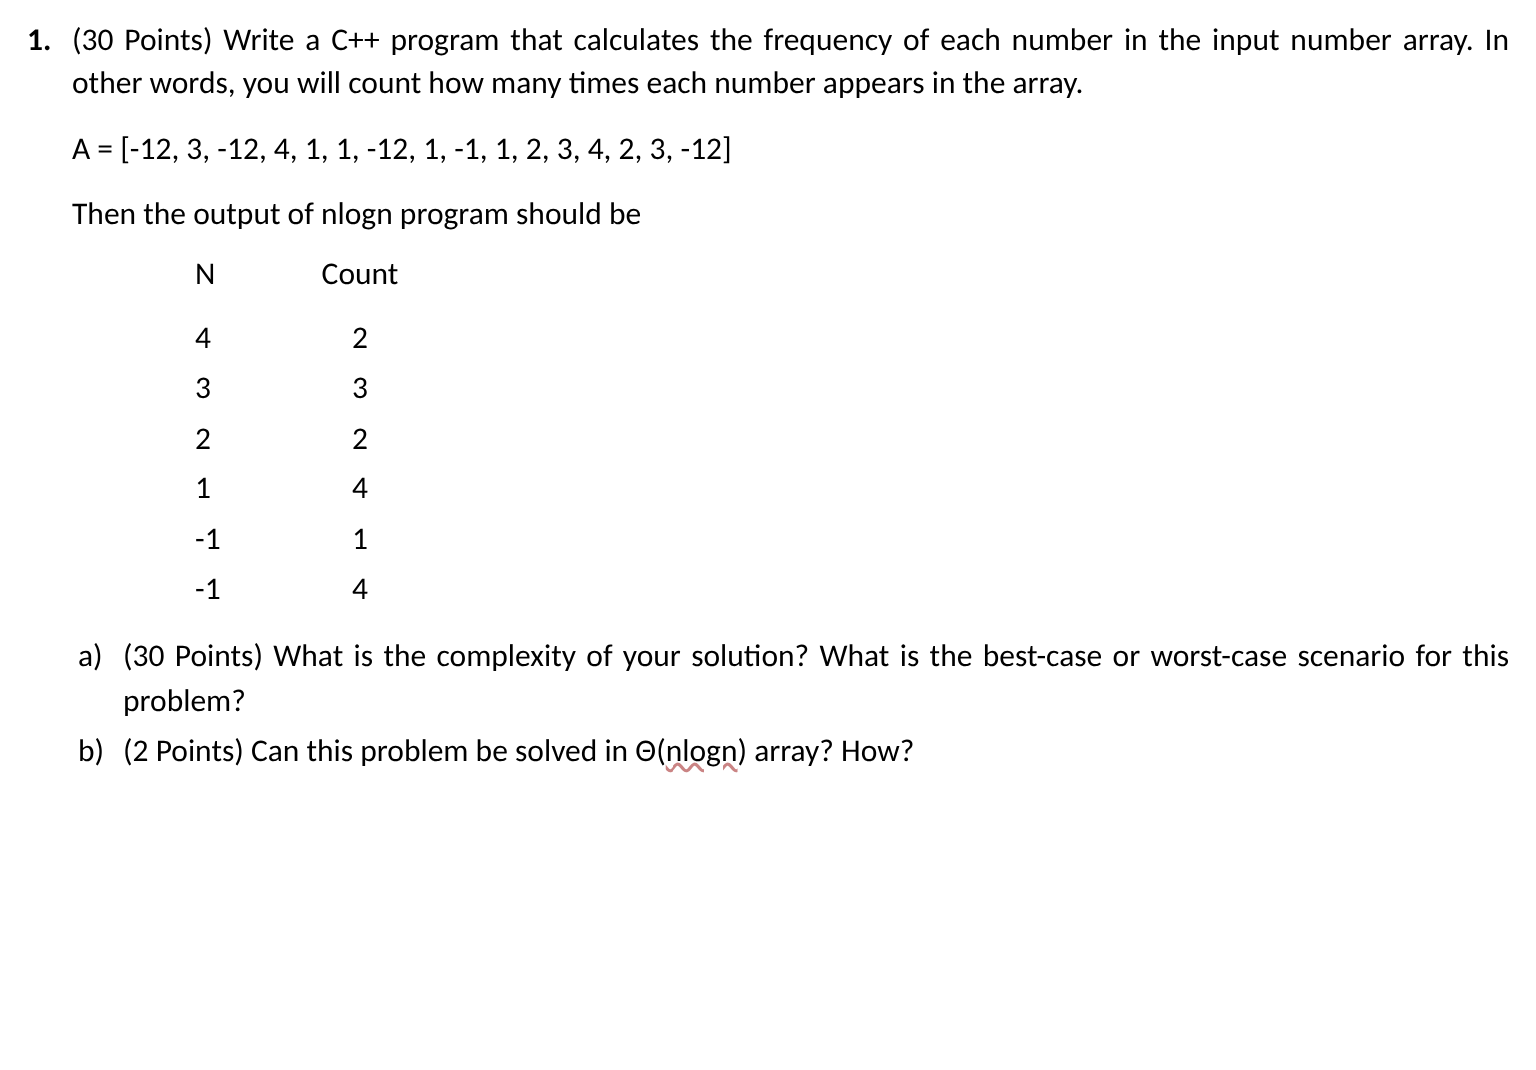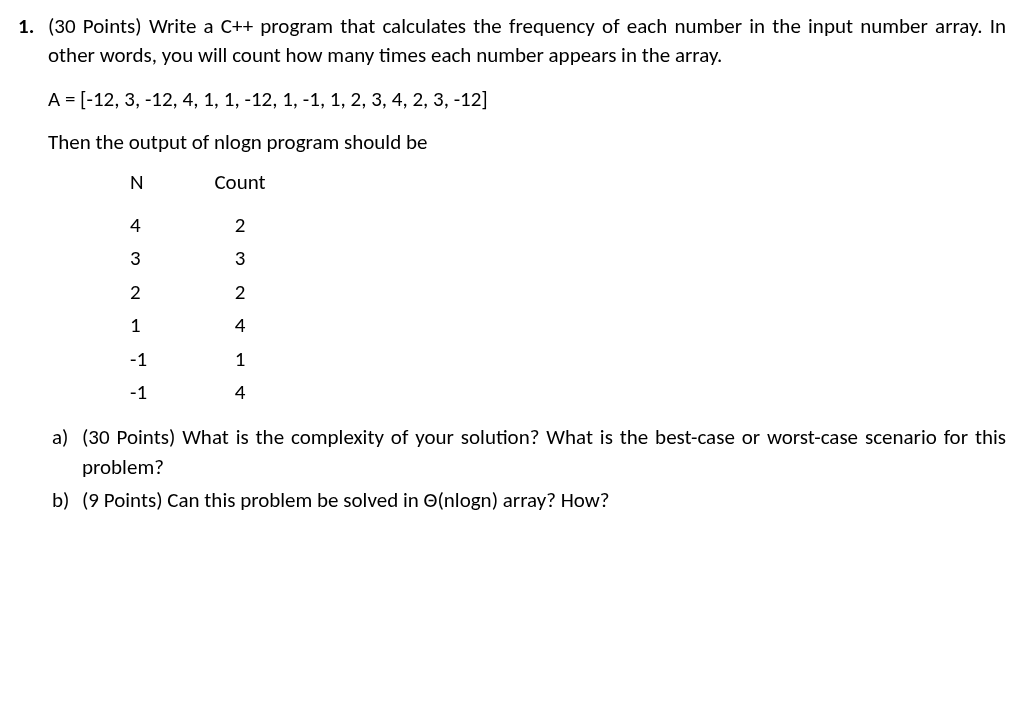--- a/index.html
+++ b/index.html
@@ -67,20 +67,21 @@
     }
     .sub-marker {
       width: 30px;
       flex-shrink: 0;
     }
     .sub-text {
       flex: 1;
       text-align: justify;
     }
     .theta-underline {
+      text-decoration: underline;
       text-decoration-color: rgba(180, 80, 80, 0.7);
       text-decoration-style: wavy;
       text-decoration-thickness: 1.5px;
     }
   </style>
 </head>
 <body>
 
 <div class="q-wrapper">
   <div class="q-number">1.</div>
@@ -123,18 +124,18 @@
     </div>
 
     <div class="sub-list">
       <div class="sub-item">
         <div class="sub-marker">a)</div>
         <div class="sub-text">(30 Points) What is the complexity of your solution? What is the best-case or worst-case scenario for this problem?</div>
       </div>
       <div class="sub-item">
         <div class="sub-marker">b)</div>
         <div class="sub-text">
-          <span>(9 Points) Can this problem be solved in </span><span>Θ(</span><span class="theta-underline">nlogn</span><span>) array? How?</span>
+          <span>(2 Points) Can this problem be solved in </span><span>Θ(</span><span class="theta-underline">nlogn</span><span>) array? How?</span>
         </div>
       </div>
     </div>
   </div>
 </div>
 
 </body></html>

